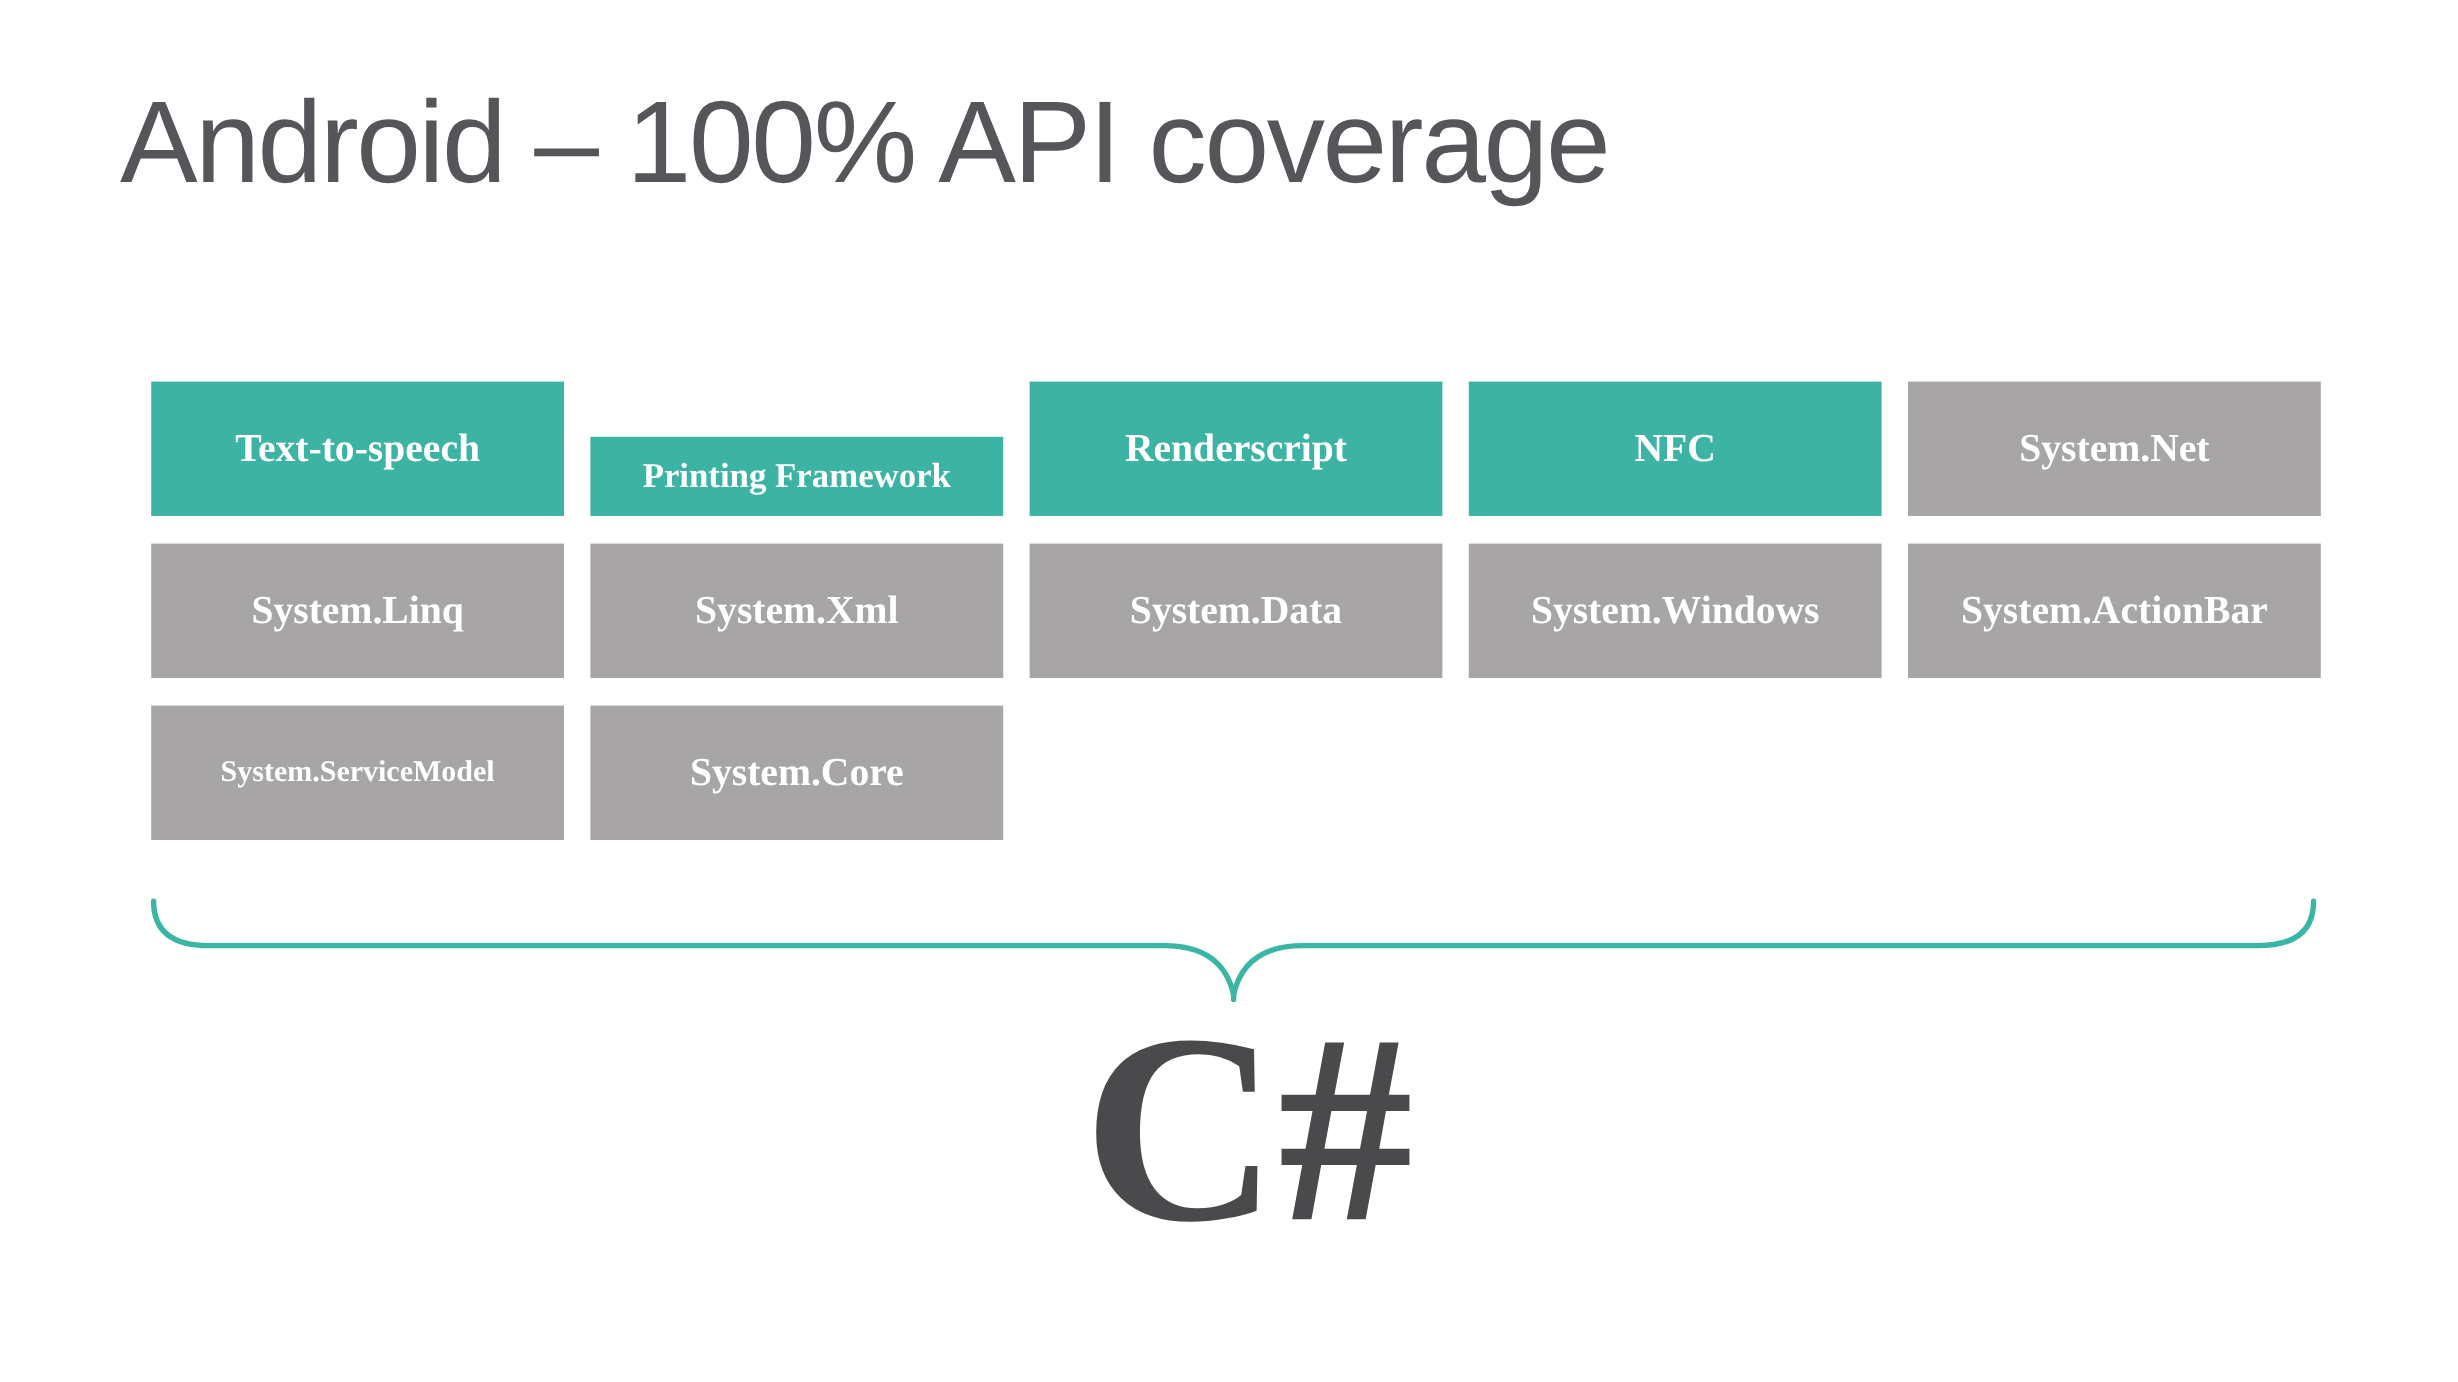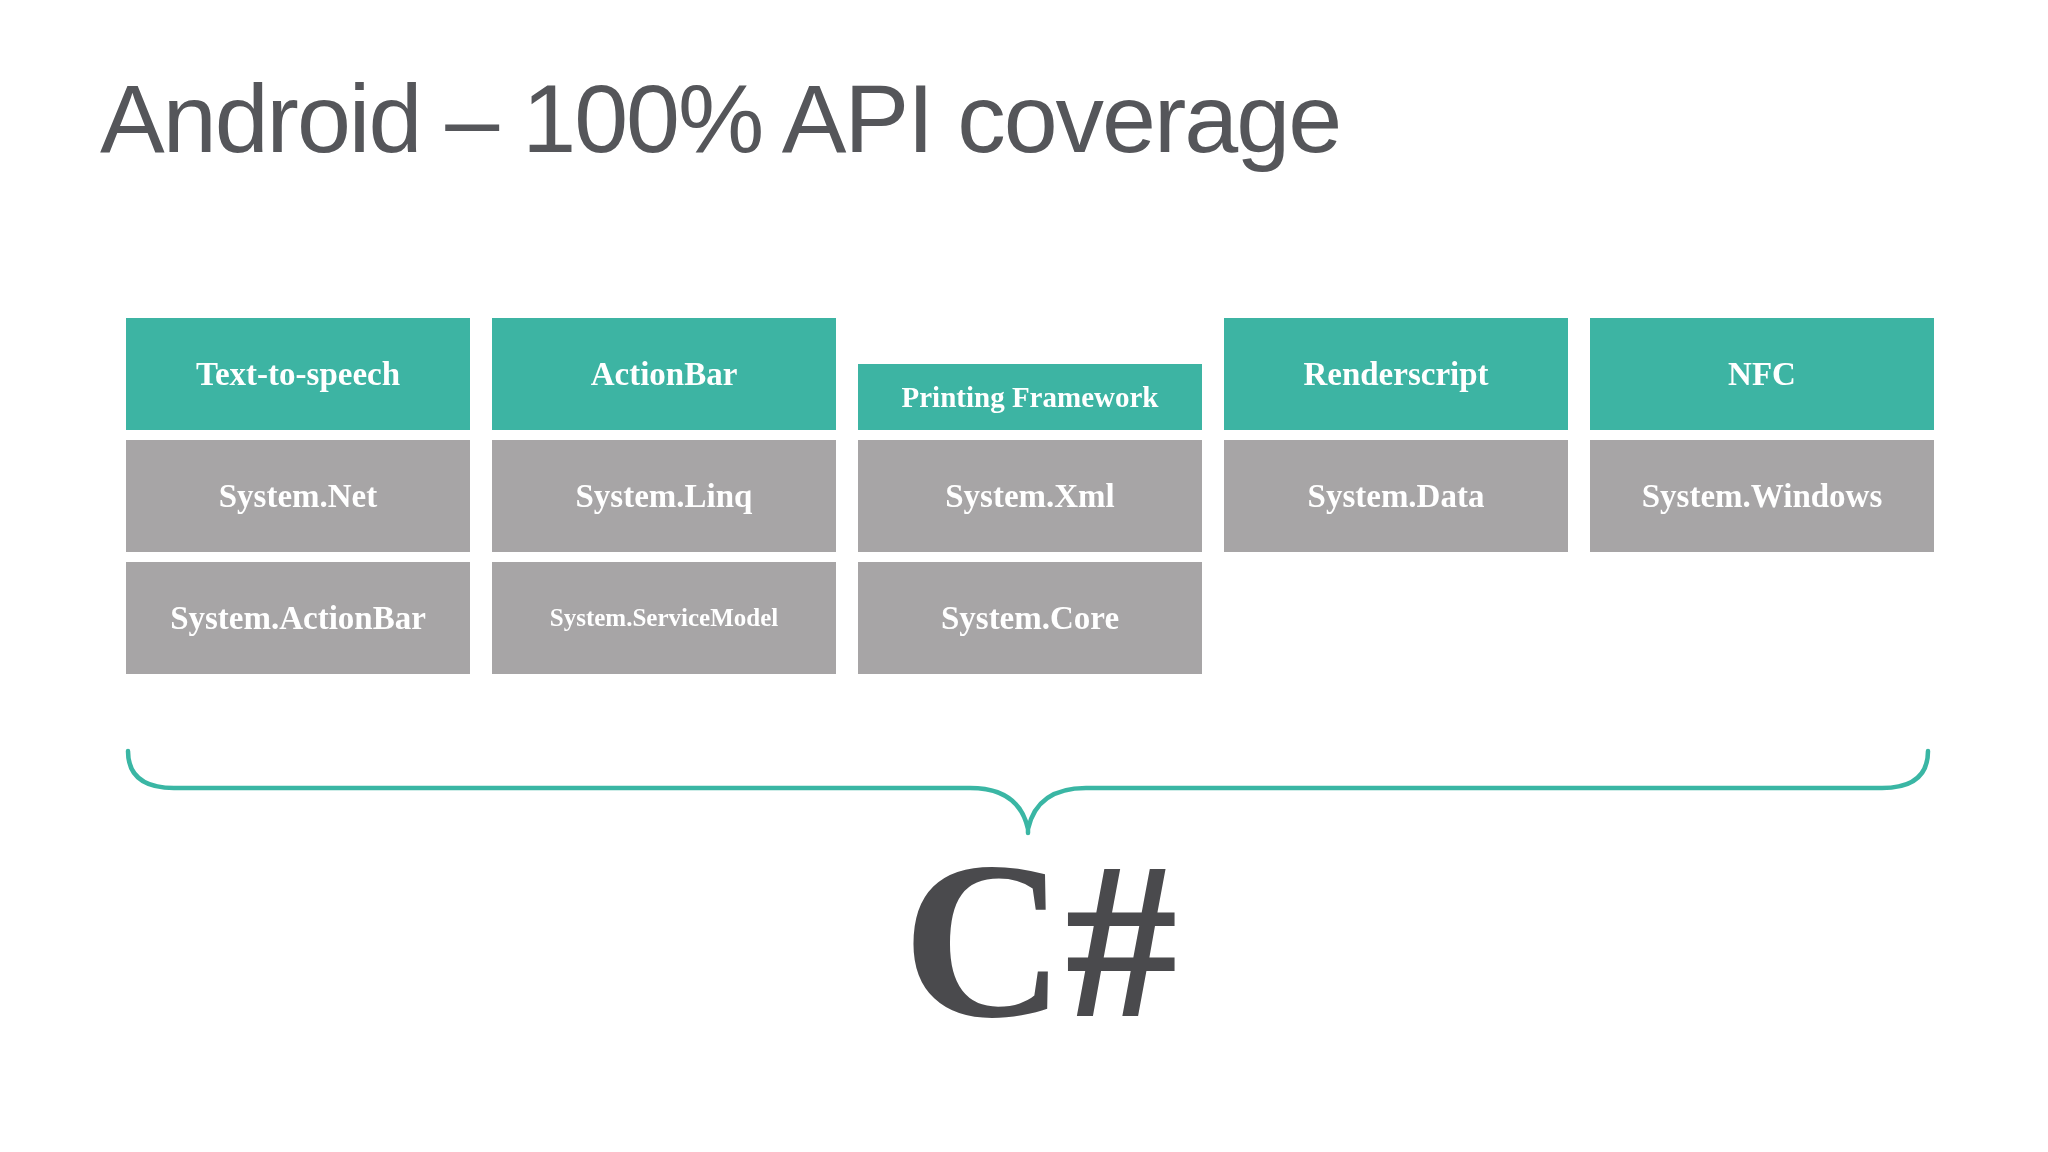--- a/index.html
+++ b/index.html
@@ -32,21 +32,21 @@
     color: var(--title-text);
     white-space: nowrap;
   }
   .grid {
     position: absolute;
     left: 126px;
     top: 318px;
     display: grid;
     grid-template-columns: repeat(5, 344px);
     grid-auto-rows: 112px;
-    gap: 10px 22px;
+    gap: 23px 22px;
   }
   .box {
     display: flex;
     align-items: center;
     justify-content: center;
     text-align: center;
     font-family: "Liberation Serif", serif;
     font-weight: bold;
     font-size: 33px;
     color: var(--box-text);
@@ -85,21 +85,20 @@
 </head>
 <body>
 
 <div class="slide">
 
   <h1 class="title">Android – 100% API coverage</h1>
 
   <div class="grid">
 
     <div class="box teal">Text-to-speech</div>
-    <div class="box teal">ActionBar</div>
     <div class="box teal small">Printing Framework</div>
     <div class="box teal">Renderscript</div>
     <div class="box teal">NFC</div>
 
     <div class="box gray">System.Net</div>
     <div class="box gray">System.Linq</div>
     <div class="box gray">System.Xml</div>
 
     <div class="box gray">System.Data</div>
     <div class="box gray">System.Windows</div>

